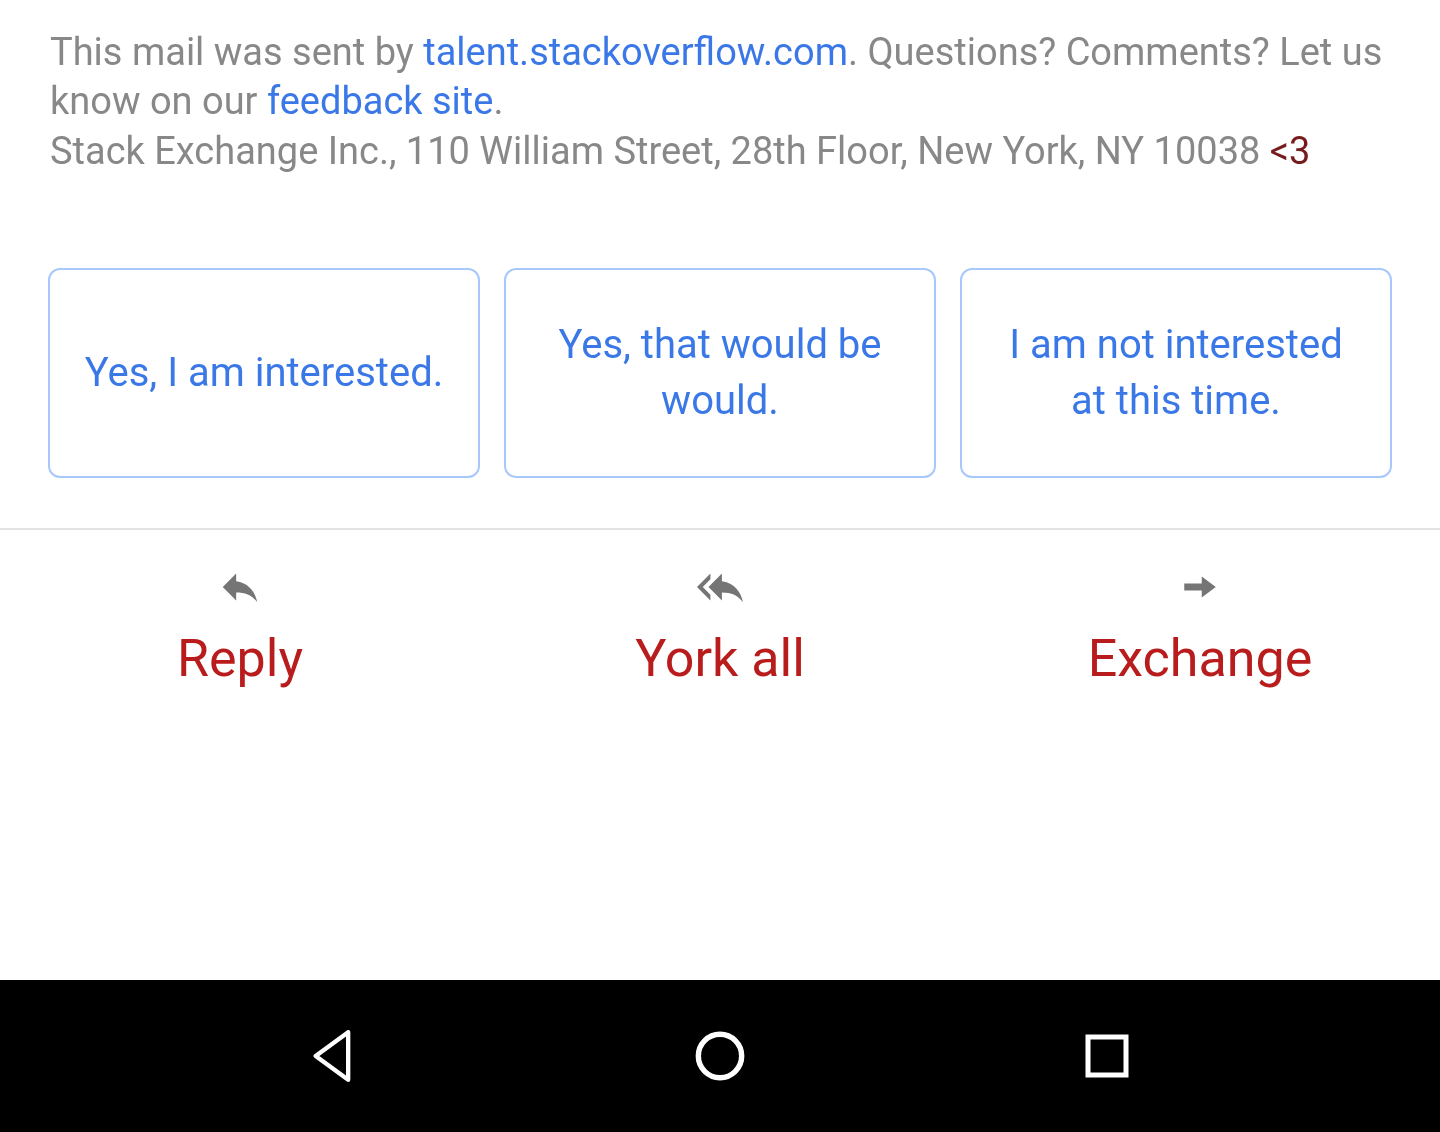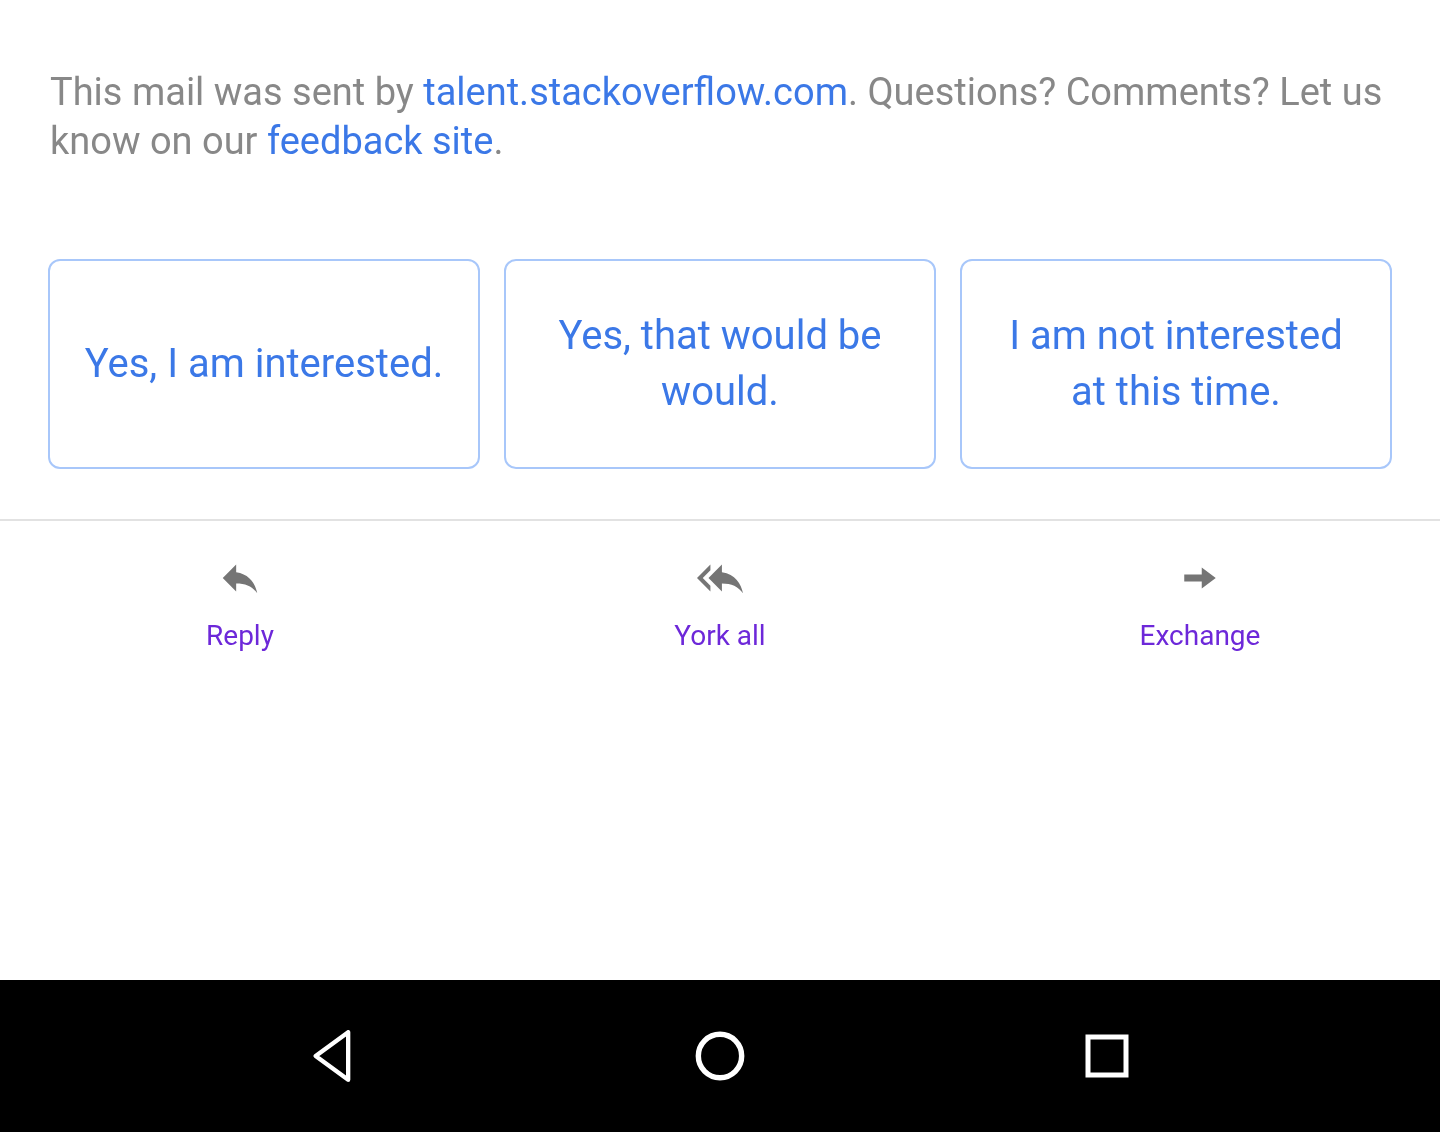--- a/index.html
+++ b/index.html
@@ -17,21 +17,20 @@
       flex-direction: column;
     }
     .email-content {
       padding: 28px 50px 40px 50px;
       flex-shrink: 0;
     }
     .footer-text {
       font-size: 38px;
       line-height: 1.3;
       color: #888888;
-      margin-top: 40px;
     }
     .link {
       color: #3b78e7;
       cursor: pointer;
     }
     .heart {
       color: #761c1c;
     }
     .suggestion-row {
       display: flex;
@@ -79,22 +78,22 @@
     .action-icon {
       height: 46px;
       display: flex;
       align-items: center;
       justify-content: center;
     }
     .action-icon svg {
       fill: #757575;
     }
     .action-label {
-      font-size: 28px;
-      color: #6d28d9;
+      font-size: 52px;
+      color: #b91c1c;
     }
     .spacer {
       flex: 1;
     }
     .nav-bar {
       height: 152px;
       background: #000000;
       display: flex;
       align-items: center;
       justify-content: space-around;
@@ -108,20 +107,23 @@
       justify-content: center;
       cursor: pointer;
     }
   </style>
 </head>
 <body>
 
 <div class="email-content">
   <p class="footer-text">
     <span>This mail was sent by </span><span class="link">talent.stackoverflow.com</span><span>. Questions? Comments? Let us know on our </span><span class="link">feedback site</span><span>.</span>
+  </p>
+  <p class="footer-text">
+    <span>Stack Exchange Inc., 110 William Street, 28th Floor, New York, NY 10038 </span><span class="heart">&lt;3</span>
   </p>
 </div>
 
 <div class="suggestion-row">
   <div class="suggestion-chip">
     <span>Yes, I am interested.</span>
   </div>
   <div class="suggestion-chip">
     <span>Yes, that would be would.</span>
   </div>

